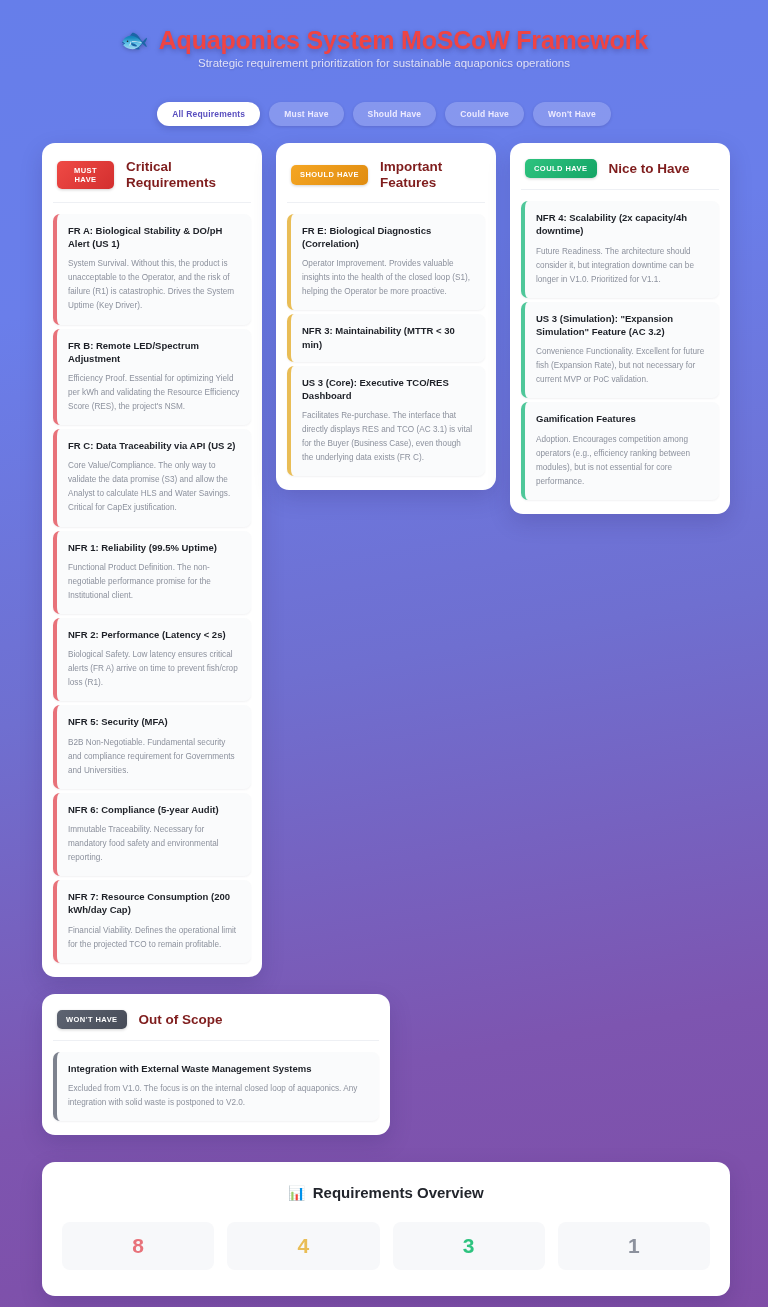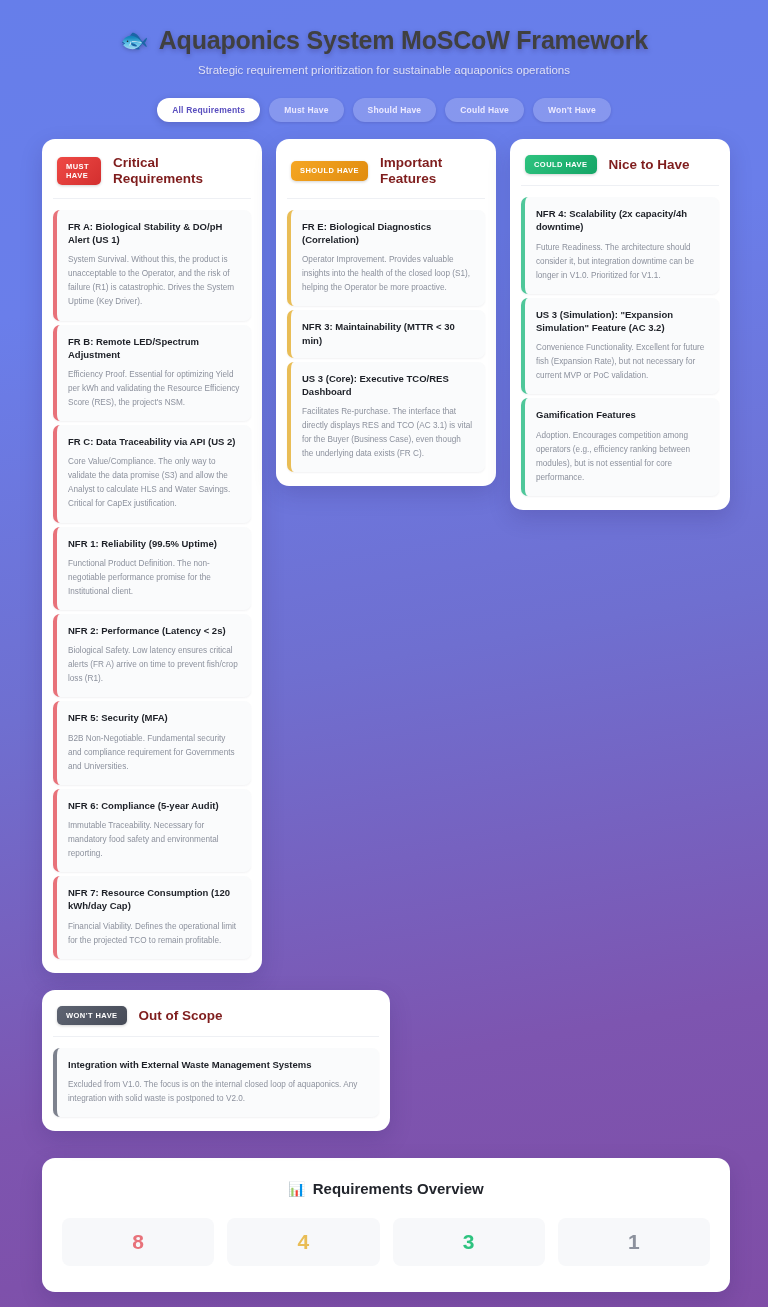--- a/index.html
+++ b/index.html
@@ -9,30 +9,30 @@
     background:linear-gradient(170deg,#667eea 0%,#6a7eea 22%,#6f6fd0 50%,#7d55b0 78%,#7f4da6 100%);
     width:768px; min-height:1307px; overflow-x:hidden;
   }
   .page { width:768px; padding:0 0 22px 0; }
 
   
   .header { text-align:center; padding:26px 20px 0 20px; }
   .title-row { display:flex; align-items:center; justify-content:center; gap:10px; }
   .fish-icon { font-size:23px; line-height:1; filter:drop-shadow(0 1px 2px rgba(0,0,0,.25)); }
   .app-title {
-    font-size:25px; font-weight:bold; color:#404040; letter-spacing:-0.2px;
+    font-size:25px; font-weight:bold; color:#ef4444; letter-spacing:-0.2px;
     text-shadow:0 2px 5px rgba(40,30,90,.35);
   }
   .subtitle {
-    margin-top:9px; font-size:11.5px; color:#dfe0f7; font-weight:400;
+    margin-top:2px; font-size:11.5px; color:#dfe0f7; font-weight:400;
     text-shadow:0 1px 2px rgba(40,30,90,.2);
   }
 
   
-  .filters { display:flex; justify-content:center; gap:9px; margin-top:22px; flex-wrap:wrap; }
+  .filters { display:flex; justify-content:center; gap:9px; margin-top:33px; flex-wrap:wrap; }
   .filter-btn {
     font-family:"Liberation Sans", sans-serif;
     font-size:8.5px; font-weight:bold; letter-spacing:.2px;
     padding:7px 15px; border-radius:16px; border:none; cursor:pointer;
     background:rgba(255,255,255,.20); color:#eceaff;
     box-shadow:0 1px 3px rgba(40,30,90,.18);
   }
   .filter-btn.active { background:#ffffff; color:#5a4fbf; box-shadow:0 2px 7px rgba(40,30,90,.25); }
 
   
@@ -44,21 +44,21 @@
     background:#ffffff; border-radius:13px; flex:1 1 0; min-width:0;
     box-shadow:0 8px 22px rgba(50,35,100,.20);
     padding:13px 11px 14px 11px;
   }
   .col-head { display:flex; align-items:center; gap:12px; padding:3px 4px 11px 4px; border-bottom:1px solid #eef0f4; }
   .badge {
     font-size:7.5px; font-weight:bold; letter-spacing:.45px; color:#ffffff;
     padding:5px 9px; border-radius:5px; line-height:1.25; text-align:left;
     box-shadow:0 1px 3px rgba(0,0,0,.18); white-space:pre-line; flex:0 0 auto;
   }
-  .badge.must    { background:linear-gradient(135deg,#ef4a45,#d32f2f); width:44px; }
+  .badge.must    { background:linear-gradient(135deg,#ef4a45,#d32f2f); width:57px;text-align:center; }
   .badge.should  { background:linear-gradient(135deg,#f5a623,#e08c10); }
   .badge.could   { background:linear-gradient(135deg,#2ec37f,#15a566); }
   .badge.wont    { background:linear-gradient(135deg,#5e6472,#464b57); }
   .col-title { font-size:13.5px; font-weight:bold; color:#7f1d1d; line-height:1.18; }
 
   .cards { padding-top:11px; display:flex; flex-direction:column; gap:4px; }
   .card {
     background:#fafbfc; border-radius:7px; padding:10px 11px 11px 11px;
     border-left:4px solid #cfd4dc;
     box-shadow:0 1px 2px rgba(30,30,60,.06);
@@ -141,21 +141,21 @@
           </div>
           <div class="card must">
             <div class="card-title">NFR 5: Security (MFA)</div>
             <div class="card-desc">B2B Non-Negotiable. Fundamental security and compliance requirement for Governments and Universities.</div>
           </div>
           <div class="card must">
             <div class="card-title">NFR 6: Compliance (5-year Audit)</div>
             <div class="card-desc">Immutable Traceability. Necessary for mandatory food safety and environmental reporting.</div>
           </div>
           <div class="card must">
-            <div class="card-title">NFR 7: Resource Consumption (120 kWh/day Cap)</div>
+            <div class="card-title">NFR 7: Resource Consumption (200 kWh/day Cap)</div>
             <div class="card-desc">Financial Viability. Defines the operational limit for the projected TCO to remain profitable.</div>
           </div>
         </div>
       </div>
       <div class="column">
         <div class="col-head">
           <span class="badge should">SHOULD HAVE</span>
           <span class="col-title">Important Features</span>
         </div>
         <div class="cards">

